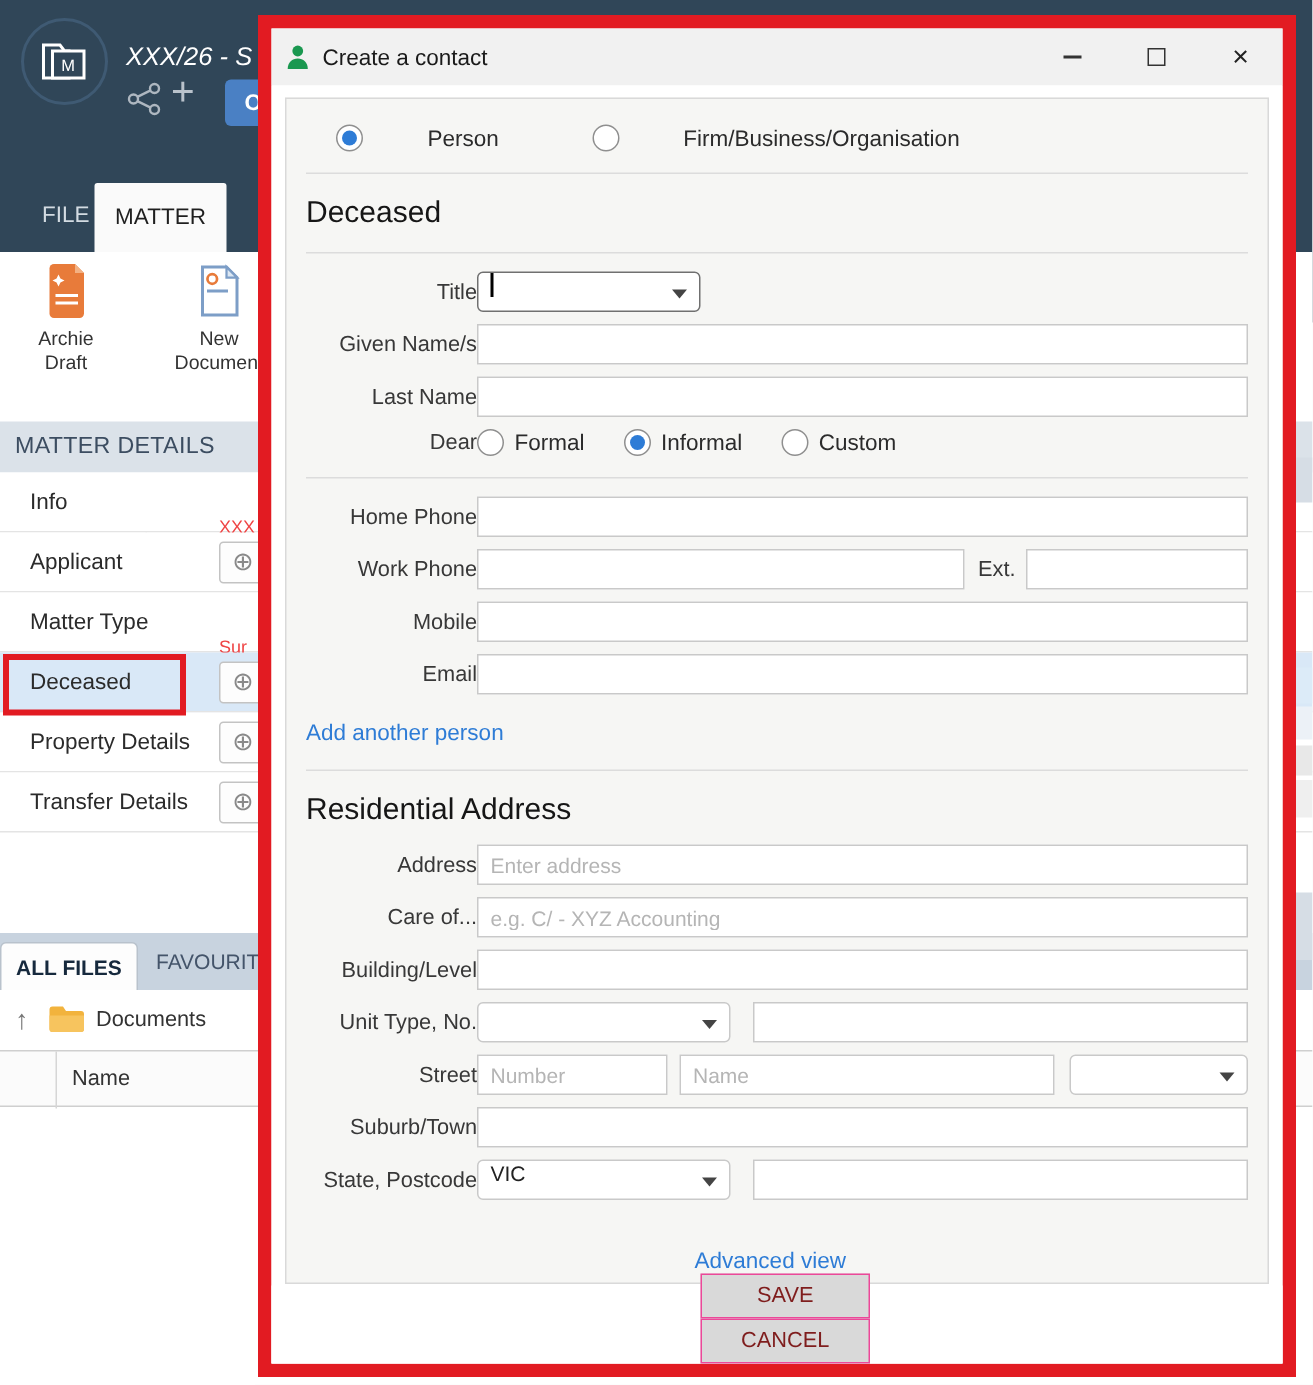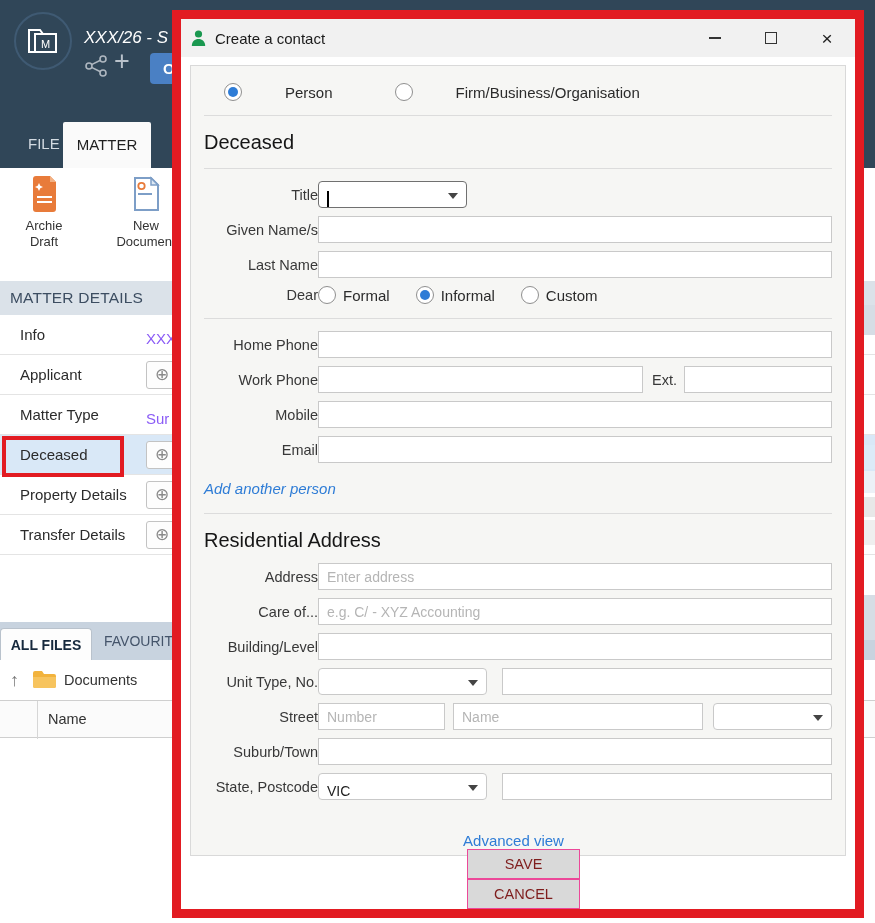--- a/index.html
+++ b/index.html
@@ -28,21 +28,21 @@
   .rb-label { font-size:13px; color:#333; line-height:16px; }
   .rb-divider { position:absolute; left:97px; top:182px; width:1px; height:30px; background:#d9d9d9; }
   .ribbon-clip-label { position:absolute; left:863px; top:234px; font-size:13px; color:#333; }
 
   .md-bar { position:absolute; left:0; top:281px; width:875px; height:34px; background:#dbe2e9;
     color:#3c4d61; font-size:15.5px; line-height:34px; padding-left:10px; letter-spacing:.2px; }
   .md-row { position:absolute; left:0; width:875px; height:40px; background:#fff;
     border-bottom:1px solid #e4e4e4; }
   .md-row.sel { background:#d9e8f7; }
   .md-label { position:absolute; left:20px; top:0; line-height:40px; font-size:15px; color:#2b2b2b; }
-  .md-value { position:absolute; left:146px; top:4px; line-height:40px; font-size:15px; color:#8b5cf6; white-space:nowrap; }
+  .md-value { position:absolute; left:146px; top:16px; line-height:40px; font-size:12px; color:#ef4444; white-space:nowrap; }
   .md-add { position:absolute; left:146px; top:6px; width:32px; height:28px; border:1px solid #c3c3c3;
     border-radius:3px; background:#fdfdfd; text-align:center; line-height:26px; font-size:17px; color:#8a8a8a; }
   .annotation-box { position:absolute; left:2px; top:436px; width:122px; height:41px;
     border:4px solid #e21b22; z-index:5; }
 
   .files-band { position:absolute; left:0; top:622px; width:875px; height:38px; background:#c8d3df; }
   .files-tab-all { position:absolute; left:0; top:628px; width:92px; height:33px; background:#fdfdfd;
     border:1px solid #b9c2cc; border-bottom:none; border-radius:4px 4px 0 0; font-weight:bold;
     font-size:14px; color:#16293d; text-align:center; line-height:32px; }
   .files-tab-fav { position:absolute; left:104px; top:622px; height:38px; line-height:38px;
@@ -82,28 +82,28 @@
   hr.div { border:none; border-top:1px solid #dcdcdc; margin:14px 0 12px 0; }
   .sect-h { font-size:20px; font-weight:400; color:#161616; margin:15px 0 11px 0; }
 
   .frow { display:flex; align-items:center; margin-bottom:8px; }
   .flabel { width:114px; flex:0 0 114px; font-size:14.5px; color:#383838;text-align:right; }
   .inp { height:27px; border:1px solid #c9c9c9; border-radius:0; background:#fff; font-size:14px;
     padding:0 8px; color:#222; font-family:"Liberation Sans", sans-serif; outline:none; }
   .inp::placeholder { color:#b5b5b5; }
   .w-full { width:518px; }
   .combo { position:relative; height:27px; border:1px solid #c9c9c9; border-radius:4px; background:#fff;
-    display:flex; align-items:flex-end; padding:0 22px 0 8px; font-size:14px; color:#222; }
+    display:flex; align-items:flex-start; padding:0 22px 0 8px; font-size:14px; color:#222; }
   .combo .arrow { position:absolute; right:8px; top:11px; width:0; height:0;
     border-left:5px solid transparent; border-right:5px solid transparent; border-top:6px solid #444; }
   .combo.focus { border-color:#707070; }
   .caret { width:2px; height:16px; background:#000; }
   .ext-lbl { font-size:14.5px; color:#383838; margin:0 7px 0 9px; }
   .link { color:#2e7cd6; font-size:15px; }
-  .add-person { display:inline-block; margin:9px 0 2px 0;font-style:italic; }
+  .add-person { display:inline-block; margin:9px 0 2px 0; }
 
   .dialog-footer { position:absolute; left:0; bottom:0; width:100%; height:52px; display:flex;
     align-items:center; justify-content:flex-end; padding-right:6px; background:#fff;flex-direction:column; }
   .btn { width:113px; height:30px; background:#d9d9d9; border:1px solid #ec4899; font-size:14.5px;
     color:#7f1d1d; text-align:center; line-height:28px; margin-left:17px; }
   .adv-link { margin-right:3px; }
 </style>
 </head>
 <body>
 

